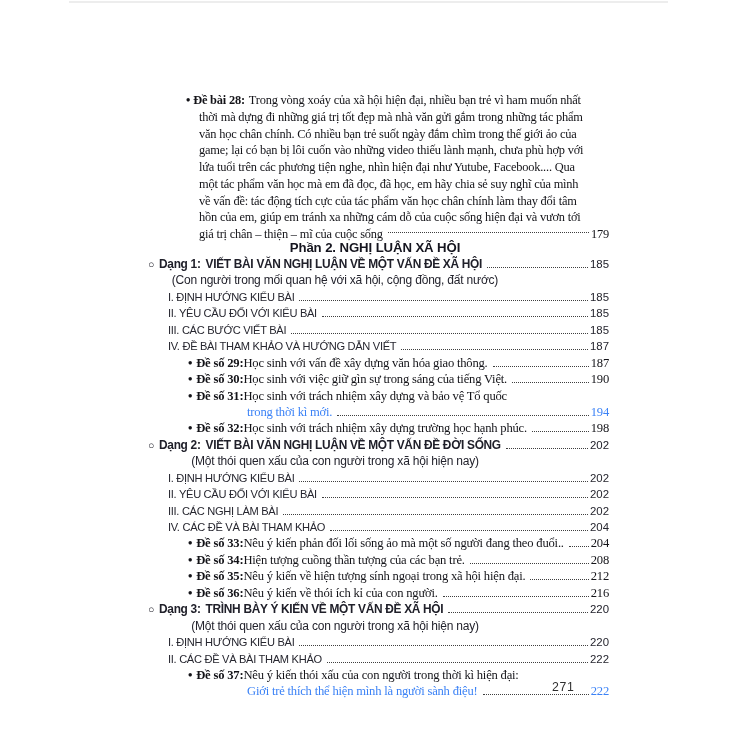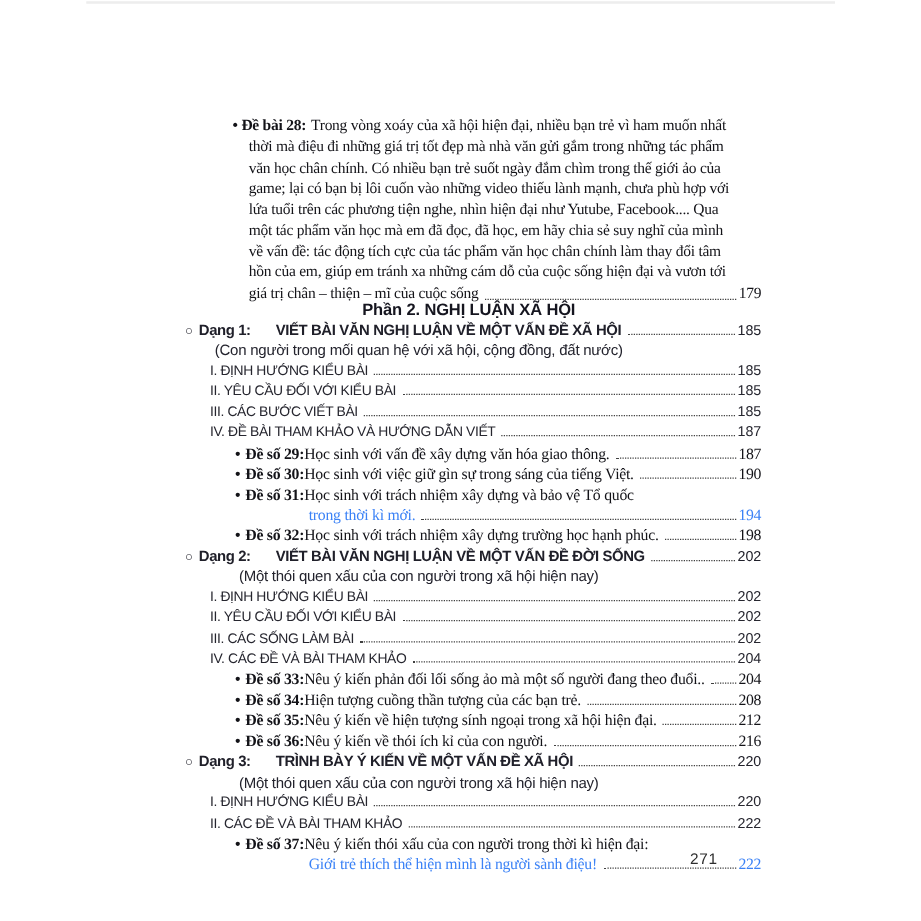--- a/index.html
+++ b/index.html
@@ -10,36 +10,36 @@
   }
   .top-edge{position:absolute;top:1px;left:69px;width:599px;height:2px;background:#ededed;}
 
   
   .para{position:absolute;top:92px;left:199px;width:410px;
     font-size:12.4px;line-height:16.75px;letter-spacing:-0.2px;color:#131318;}
   .pline{white-space:nowrap;font-family:Liberation Serif, serif;}
   .pline.first{margin-left:-13px;}
   .pline .pbullet{font-weight:bold;margin-right:3px;}
   .pline .plabel{font-weight:bold;margin-right:4px;}
-  .pline.last{display:flex;align-items:flex-end;}
+  .pline.last{display:flex;align-items:center;}
 
   .lead{flex:1 1 auto;min-width:8px;border-bottom:1.5px dotted #3f3f3f;margin:0 2px 3px 5px;}
 
   
   .heading{position:absolute;top:240px;left:140px;width:470px;text-align:center;
     font-family:"Liberation Sans","DejaVu Sans",sans-serif;font-weight:bold;
     font-size:13.2px;color:#15151f;letter-spacing:-0.1px;}
 
   
   .toc{position:absolute;top:256px;left:0;width:609px;
     font-family:"Liberation Sans","DejaVu Sans",sans-serif;color:#20202a;}
   .row{display:flex;align-items:baseline;height:16.45px;line-height:16.45px;}
   .r-dang{padding-left:148px;font-weight:bold;font-size:11.9px;letter-spacing:-0.3px;}
   .r-dang .cbullet{font-weight:normal;font-size:10.5px;margin-right:5px;}
-  .r-dang .dlabel{margin-right:20px;}
+  .r-dang .dlabel{margin-right:5px;}
   .r-dang .pg{font-weight:normal;font-size:11.4px;letter-spacing:0;}
   .r-note{display:block;margin-left:100px;width:470px;text-align:center;
     font-size:12px;height:16.45px;line-height:16.45px;color:#23232d;letter-spacing:-0.2px;}
   .r-roman{padding-left:168px;font-size:11.1px;letter-spacing:-0.3px;color:#26262f;}
   .r-roman .pg{font-size:11.4px;letter-spacing:0;}
   .r-de{padding-left:188px;font-family:"Liberation Serif","DejaVu Serif",serif;
     font-size:12.6px;letter-spacing:-0.2px;color:#131318;}
   .r-de .dbullet{font-weight:bold;margin-right:4px;}
   .r-de .delabel{font-weight:bold;margin-right:0;}
   .r-cont{padding-left:247px;font-family:"Liberation Serif","DejaVu Serif",serif;
@@ -54,21 +54,21 @@
 <body>
 
 <div>
 
   <div class="top-edge"></div>
 
   <div class="para">
     <div class="pline first">
       <span class="pbullet">•</span><span class="plabel">Đề bài 28:</span><span>Trong vòng xoáy của xã hội hiện đại, nhiều bạn trẻ vì ham muốn nhất</span>
     </div>
-    <div class="pline">thời mà điệu đi những giá trị tốt đẹp mà nhà văn gửi gắm trong những tác phẩm</div>
+    <div class="pline">thời mà dựng đi những giá trị tốt đẹp mà nhà văn gửi gắm trong những tác phẩm</div>
     <div class="pline">văn học chân chính. Có nhiều bạn trẻ suốt ngày đắm chìm trong thế giới ảo của</div>
     <div class="pline">game; lại có bạn bị lôi cuốn vào những video thiếu lành mạnh, chưa phù hợp với</div>
     <div class="pline">lứa tuổi trên các phương tiện nghe, nhìn hiện đại như Yutube, Facebook.... Qua</div>
     <div class="pline">một tác phẩm văn học mà em đã đọc, đã học, em hãy chia sẻ suy nghĩ của mình</div>
     <div class="pline">về vấn đề: tác động tích cực của tác phẩm văn học chân chính làm thay đổi tâm</div>
     <div class="pline">hồn của em, giúp em tránh xa những cám dỗ của cuộc sống hiện đại và vươn tới</div>
     <div class="pline last">
       <span>giá trị chân – thiện – mĩ của cuộc sống</span>
       <span class="lead"></span>
       <span class="pg">179</span>
@@ -152,21 +152,21 @@
       <span>I. ĐỊNH HƯỚNG KIỂU BÀI</span>
       <span class="lead"></span>
       <span class="pg">202</span>
     </div>
     <div class="row r-roman">
       <span>II. YÊU CẦU ĐỐI VỚI KIỂU BÀI</span>
       <span class="lead"></span>
       <span class="pg">202</span>
     </div>
     <div class="row r-roman">
-      <span>III. CÁC SỐNG LÀM BÀI</span>
+      <span>III. CÁC NGHỊ LÀM BÀI</span>
       <span class="lead"></span>
       <span class="pg">202</span>
     </div>
     <div class="row r-roman">
       <span>IV. CÁC ĐỀ VÀ BÀI THAM KHẢO</span>
       <span class="lead"></span>
       <span class="pg">204</span>
     </div>
 
     <div class="row r-de">

